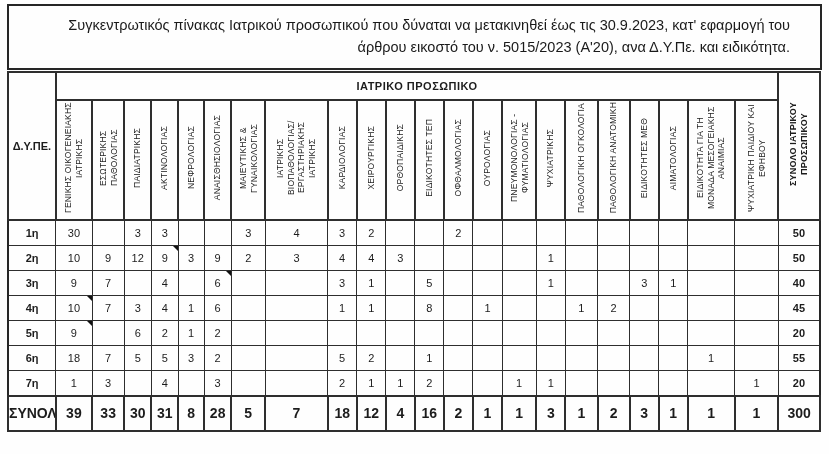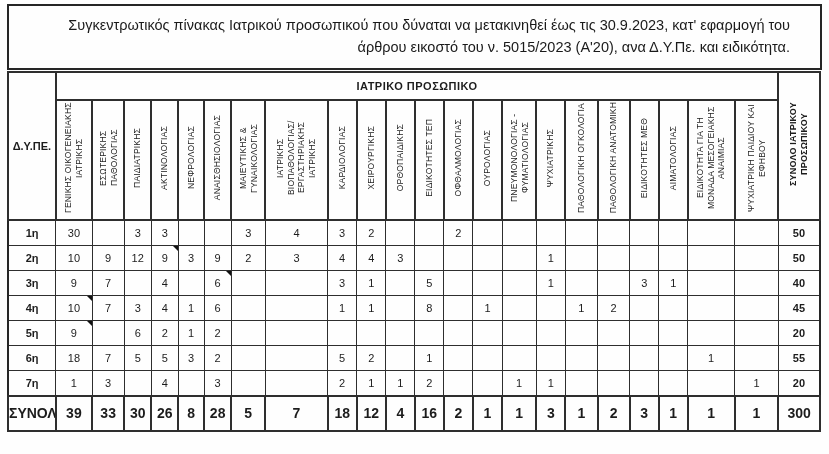--- a/index.html
+++ b/index.html
@@ -302,21 +302,21 @@
           <td></td>
           <td></td>
           <td>1</td>
           <td class="rowtotal">20</td>
         </tr>
         <tr class="totals">
           <th class="rowlabel">ΣΥΝΟΛΟ</th>
           <td>39</td>
           <td>33</td>
           <td>30</td>
-          <td>26</td>
+          <td>31</td>
           <td>8</td>
           <td>28</td>
           <td>5</td>
           <td>7</td>
           <td>18</td>
           <td>12</td>
           <td>4</td>
           <td>16</td>
           <td>2</td>
           <td>1</td>

